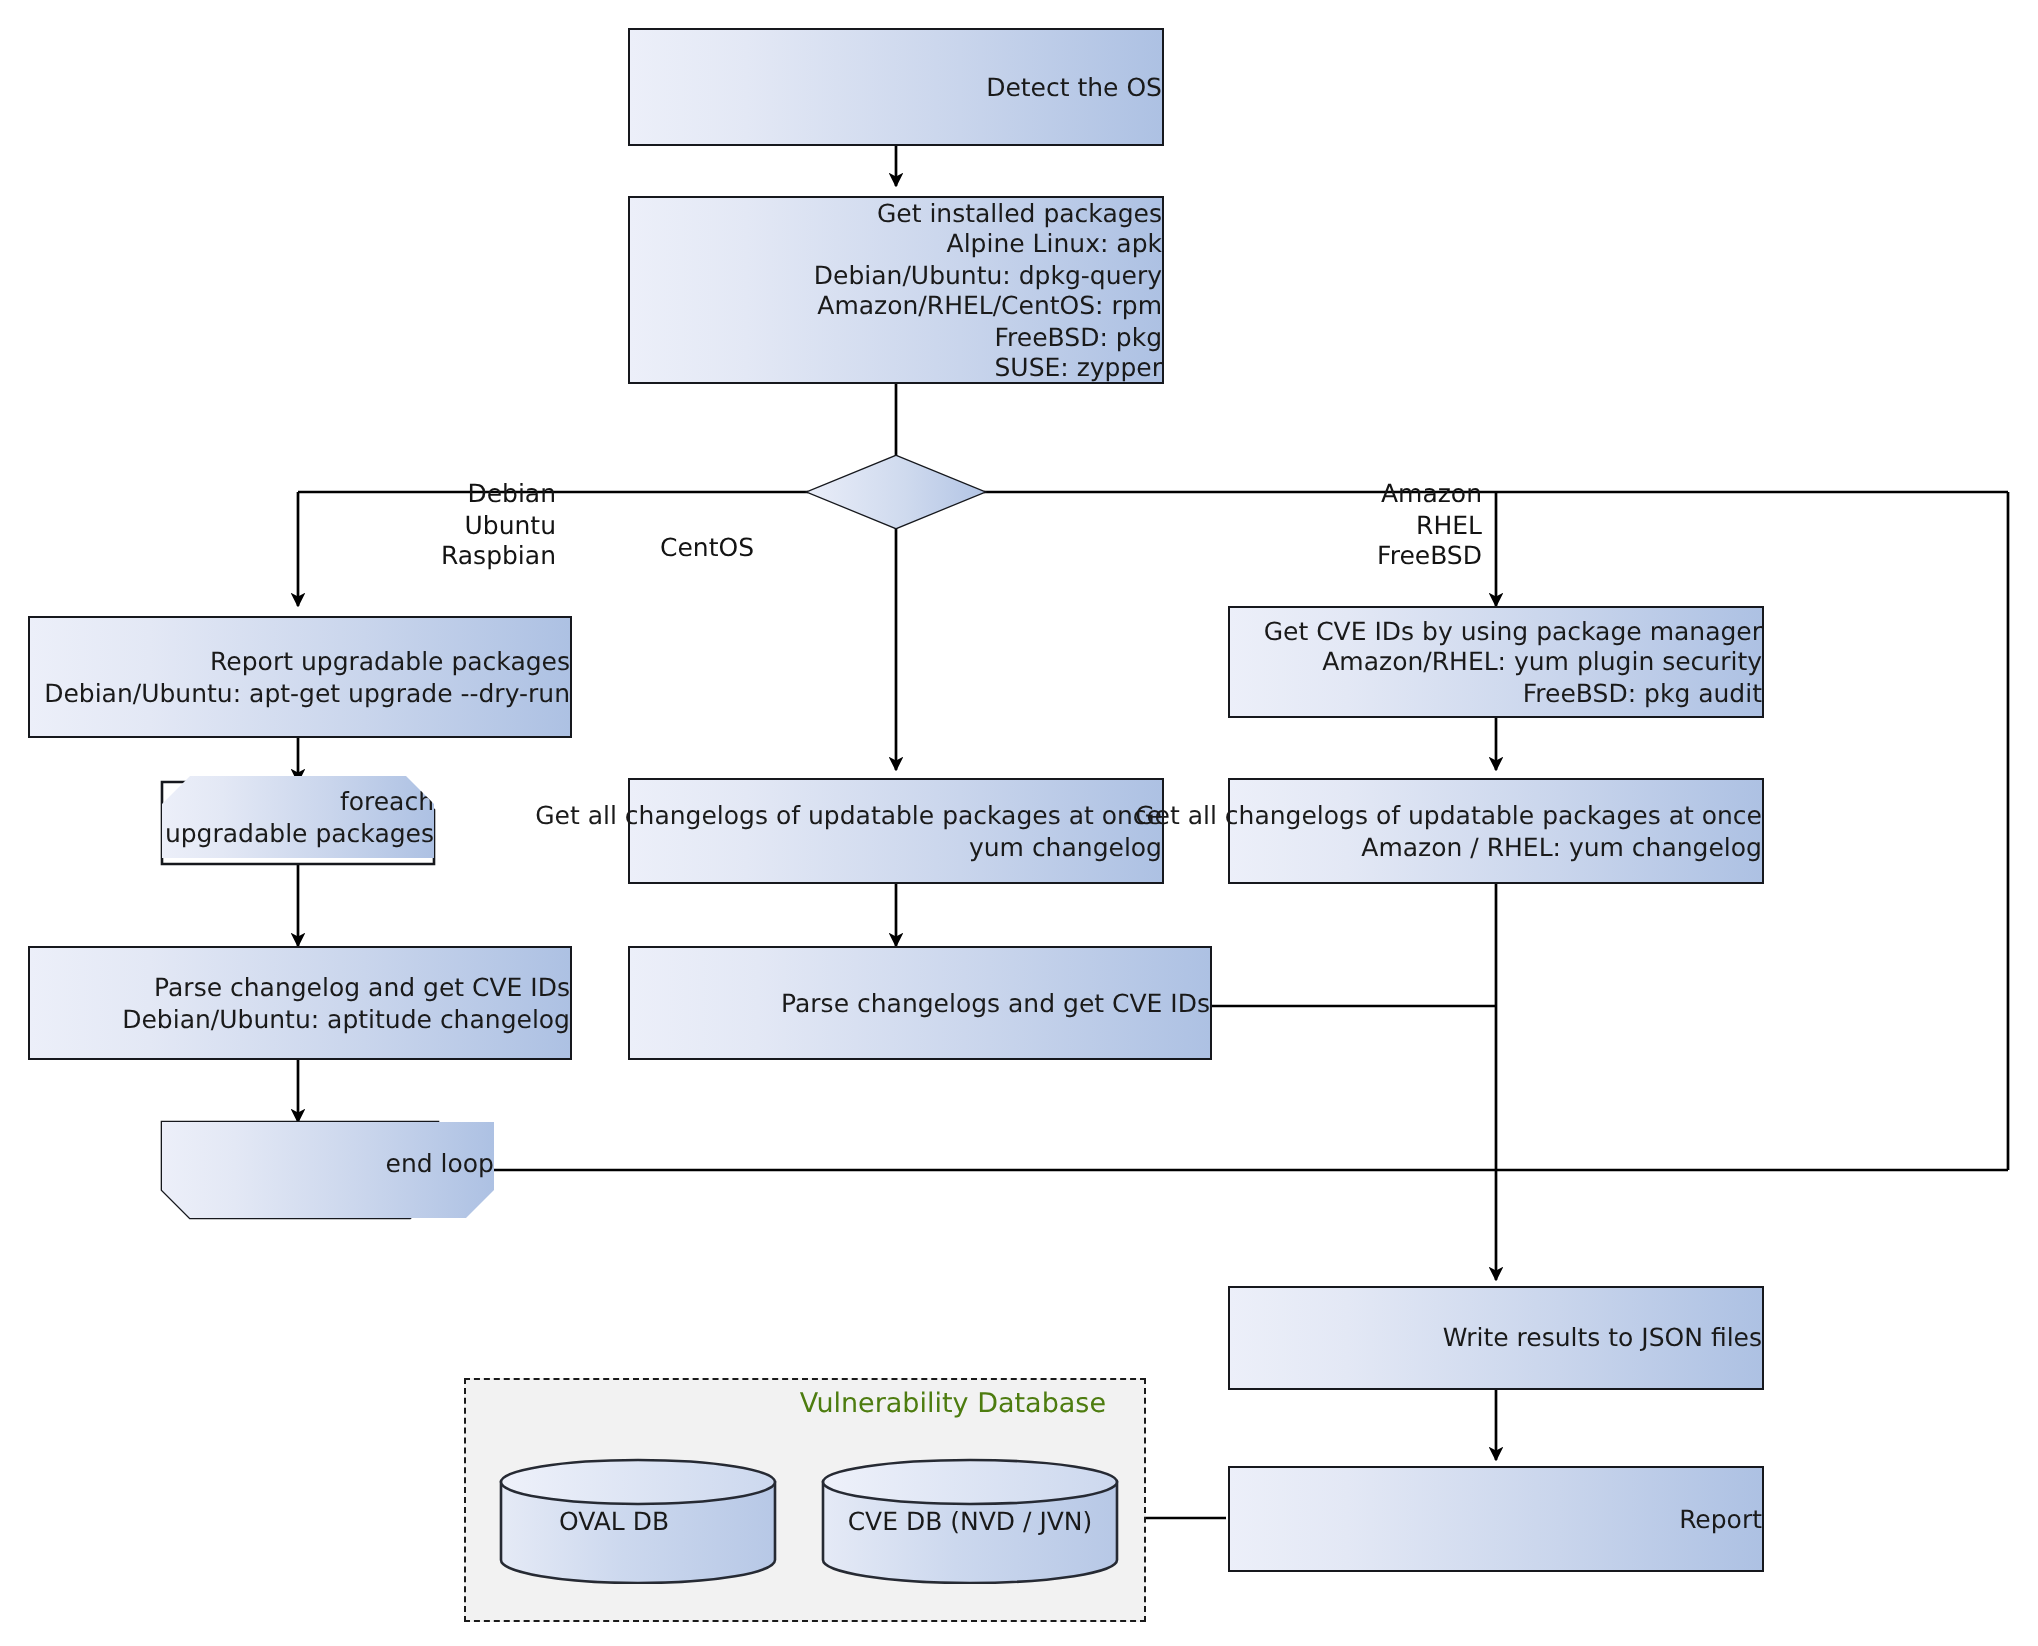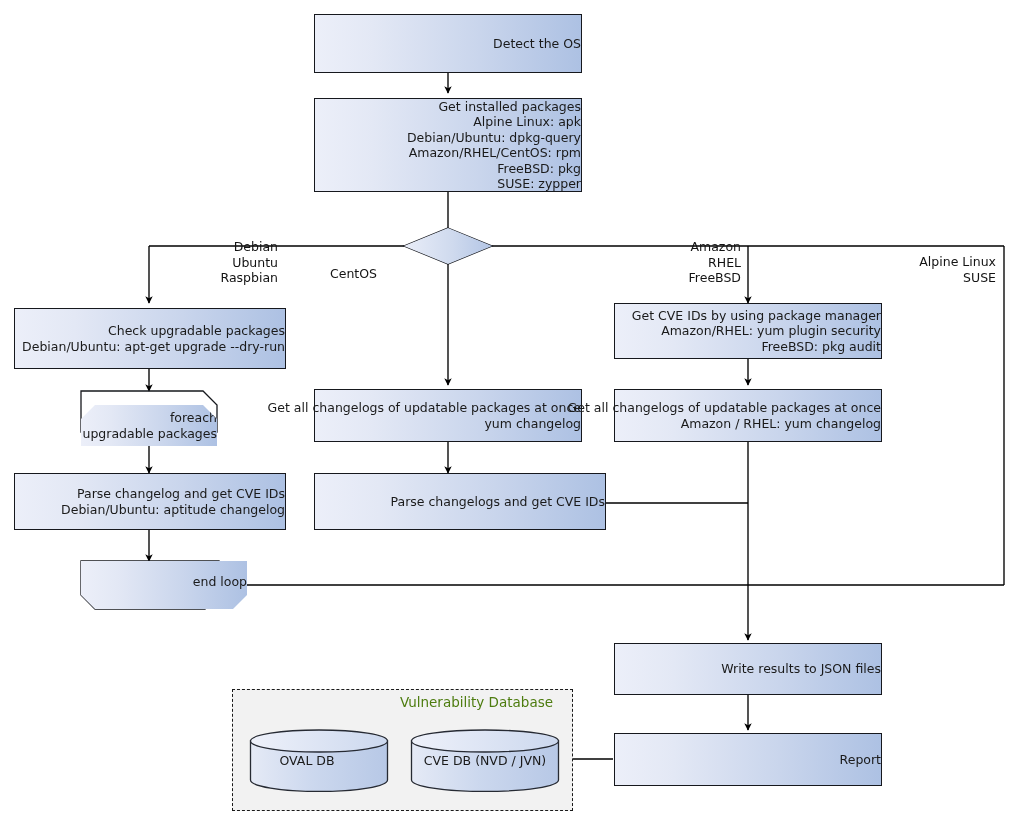--- a/index.html
+++ b/index.html
@@ -179,29 +179,27 @@
     <span class="txt"></span>
   </div>
 
   <div class="edge-label" style="left:158px; top:239px; width:120px; text-align:right; white-space:pre-line;">Debian
 Ubuntu
 Raspbian</div>
   <div class="edge-label" style="left:330px; top:266px; width:110px; white-space:pre-line;">CentOS</div>
   <div class="edge-label" style="left:625px; top:239px; width:116px; text-align:right; white-space:pre-line;">Amazon
 RHEL
 FreeBSD</div>
-  <div class="edge-label" style="left:878px; top:254px; width:118px; text-align:right; white-space:pre-line;">Alpine Linux
-SUSE</div>
 
   <div class="node proc" style="left:14px; top:308px; width:272px; height:61px;">
-    <span class="txt" style="white-space: pre-line;">Check upgradable packages
+    <span class="txt" style="white-space: pre-line;">Report upgradable packages
 Debian/Ubuntu: apt-get upgrade --dry-run</span>
   </div>
 
-  <div class="node loop-start" style="left:81px; top:405px; width:136px; height:41px;">
+  <div class="node loop-start" style="left:81px; top:388px; width:136px; height:41px;">
     <span class="txt" style="white-space: pre-line;">foreach
 upgradable  packages</span>
   </div>
 
   <div class="node proc" style="left:14px; top:473px; width:272px; height:57px;">
     <span class="txt" style="white-space: pre-line;">Parse changelog and get  CVE IDs
 Debian/Ubuntu: aptitude changelog</span>
   </div>
 
   <div class="node loop-end" style="left:81px; top:561px; width:166px; height:48px;">

